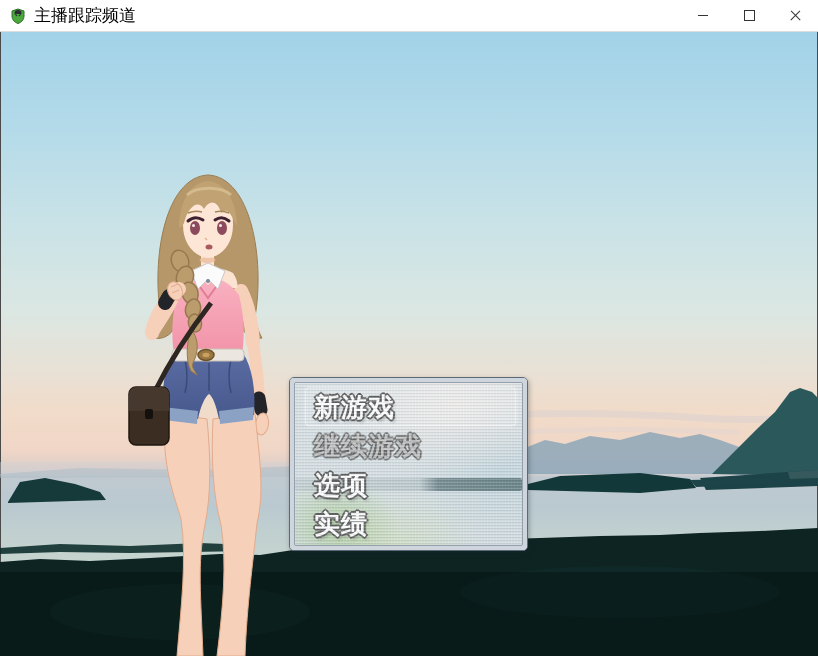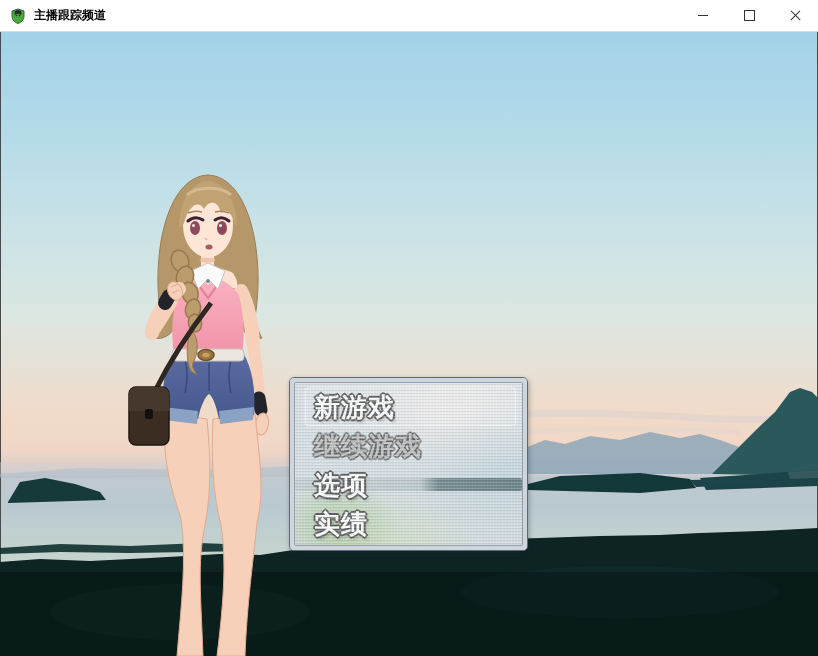--- a/index.html
+++ b/index.html
@@ -9,21 +9,21 @@
     background:#fff;
   }
   
   .titlebar{
     position:absolute;left:0;top:0;width:818px;height:32px;
     background:#ffffff;display:flex;align-items:center;
     box-sizing:border-box;border-bottom:1px solid #dcdcdc;
     user-select:none;
   }
   .app-icon{width:16px;height:16px;margin-left:10px;flex:0 0 auto;}
-  .title-text{margin-left:8px;font-size:12px;color:#000;white-space:nowrap;font-weight:bold;}
+  .title-text{margin-left:8px;font-size:17px;color:#000;white-space:nowrap;}
   .tb-spacer{flex:1;}
   .tb-btn{
     width:46px;height:31px;display:flex;align-items:center;justify-content:center;
     position:relative;cursor:default;
   }
   .glyph-min{width:10px;height:1px;background:#333;}
   .glyph-max{width:9px;height:9px;border:1px solid #333;background:transparent;}
   .glyph-close{position:relative;width:13px;height:13px;}
   .glyph-close span{position:absolute;left:0;top:6px;width:13px;height:1.4px;background:#333;}
   .glyph-close span:nth-child(1){transform:rotate(45deg);}

